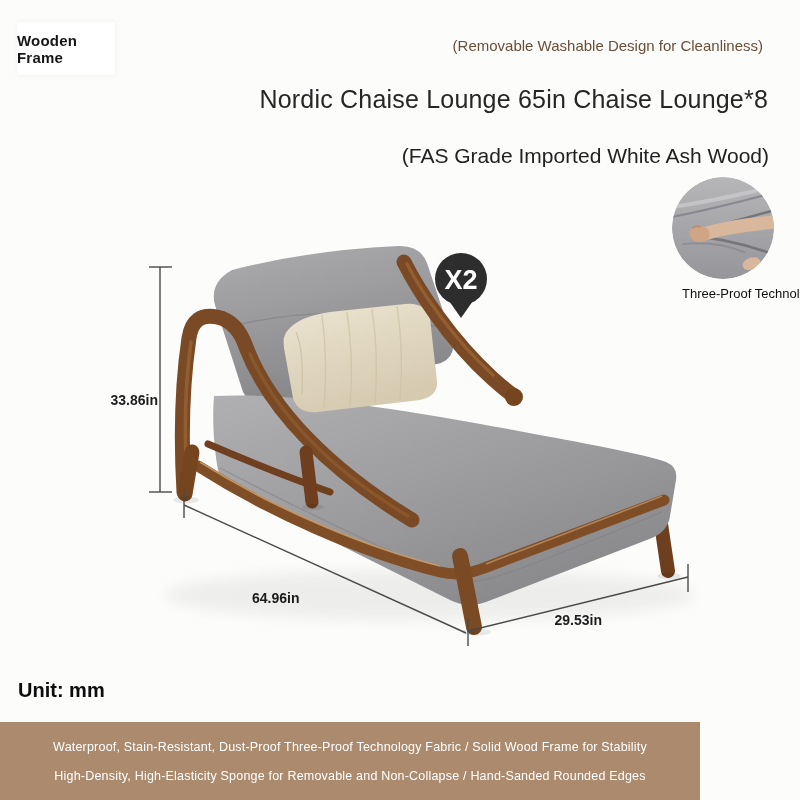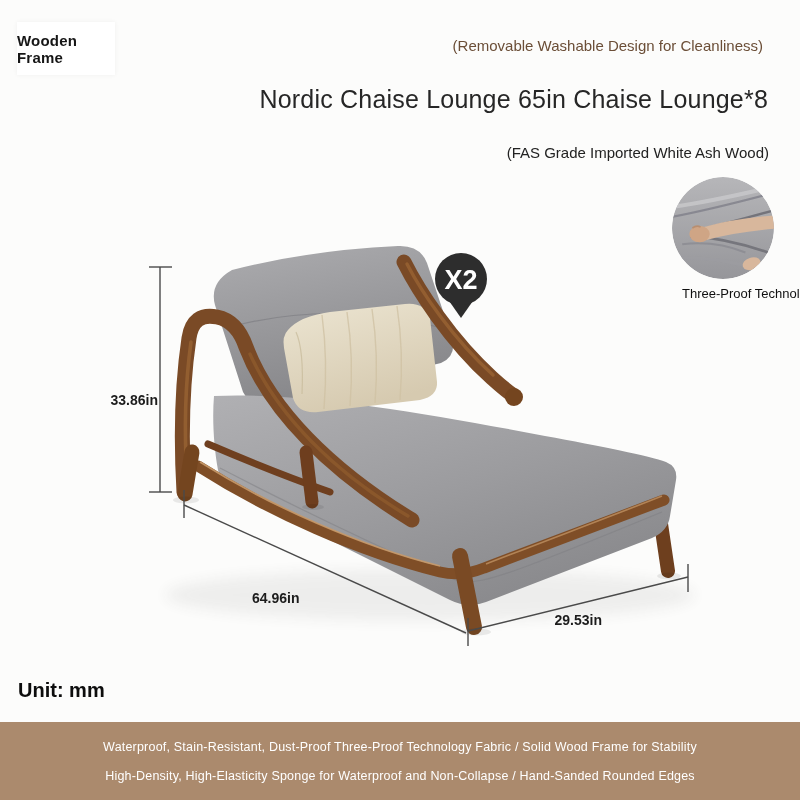--- a/index.html
+++ b/index.html
@@ -13,36 +13,36 @@
   
   .brand-box{
     left:17px;top:22px;width:98px;height:53px;background:#ffffff;
     box-shadow:0 0 5px rgba(0,0,0,0.05);
     display:flex;align-items:center;justify-content:center;
   }
   .brand-box span{font-size:15px;font-weight:700;color:#161616;letter-spacing:0.2px;}
   
   .top-note{top:37px;right:37px;font-size:15px;font-weight:500;color:#6b4e37;margin-left:14px;}
   .title{top:85px;right:32px;font-size:25px;font-weight:500;color:#262626;letter-spacing:0.2px;}
-  .subtitle{top:144px;right:31px;font-size:15px;font-weight:500;color:#222222;}
+  .subtitle{top:144px;right:31px;font-size:21px;font-weight:500;color:#222222;}
   
   .feature-circle{left:672px;top:177px;width:102px;height:102px;border-radius:50%;overflow:hidden;}
   .feature-caption{left:682px;top:286px;font-size:13px;font-weight:500;color:#101010;white-space:nowrap;}
   
   .scene{left:0;top:230px;width:800px;height:420px;}
   
   .dim-label{font-size:14px;font-weight:600;color:#1c1c1c;}
   .dim-h{left:98px;top:392px;width:60px;text-align:right;}
   .dim-l{left:252px;top:590px;width:62px;}
   .dim-d{left:540px;top:612px;width:62px;text-align:right;}
   
   .unit{left:18px;top:679px;font-size:20px;font-weight:700;color:#0d0d0d;}
   
   .footer{
-    left:0;bottom:0;width:800px;height:78px;background:#ab8a6d;
+    left:0;bottom:0;width:700px;height:78px;background:#ab8a6d;
     display:flex;flex-direction:column;align-items:center;justify-content:center;gap:15px;
   }
   .footer div{font-size:12.5px;color:#ffffff;letter-spacing:0.2px;}
 </style>
 </head>
 <body>
 
 <div class="abs brand-box">
   <span>Wooden Frame</span>
 </div>
@@ -163,14 +163,14 @@
 </svg>
 
 <div class="abs dim-label dim-h">33.86in</div>
 <div class="abs dim-label dim-l">64.96in</div>
 <div class="abs dim-label dim-d">29.53in</div>
 
 <div class="abs unit">Unit: mm</div>
 
 <div class="abs footer">
   <div>Waterproof, Stain-Resistant, Dust-Proof Three-Proof Technology Fabric / Solid Wood Frame for Stability</div>
-  <div>High-Density, High-Elasticity Sponge for Waterproof and Non-Collapse / Hand-Sanded Rounded Edges</div>
+  <div>High-Density, High-Elasticity Sponge for Removable and Non-Collapse / Hand-Sanded Rounded Edges</div>
 </div>
 
 </body></html>

